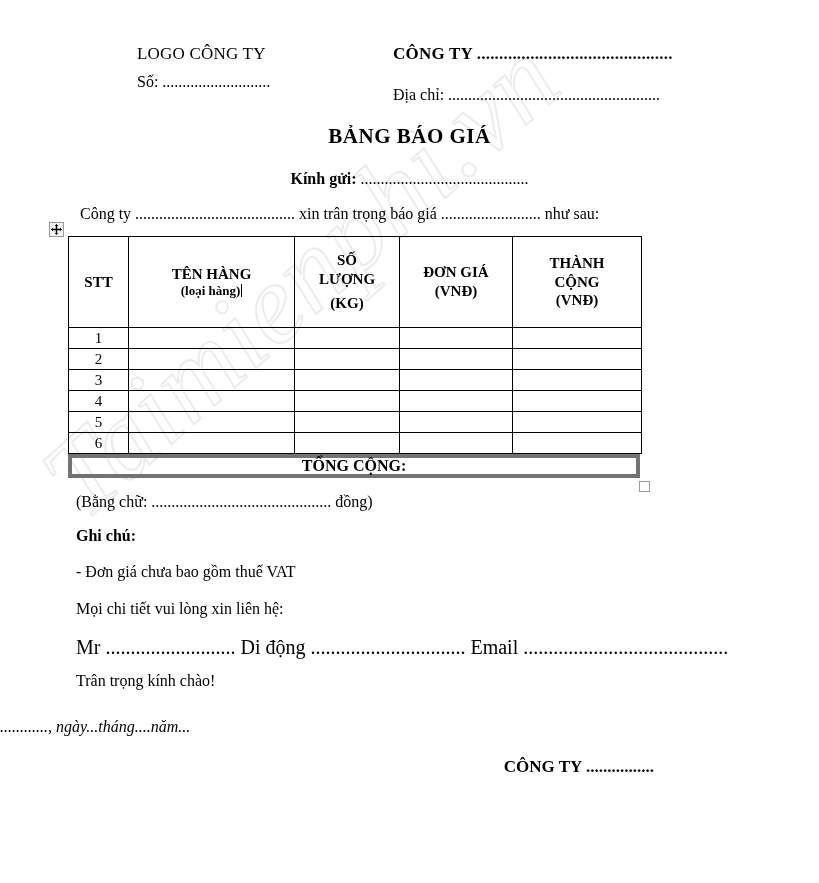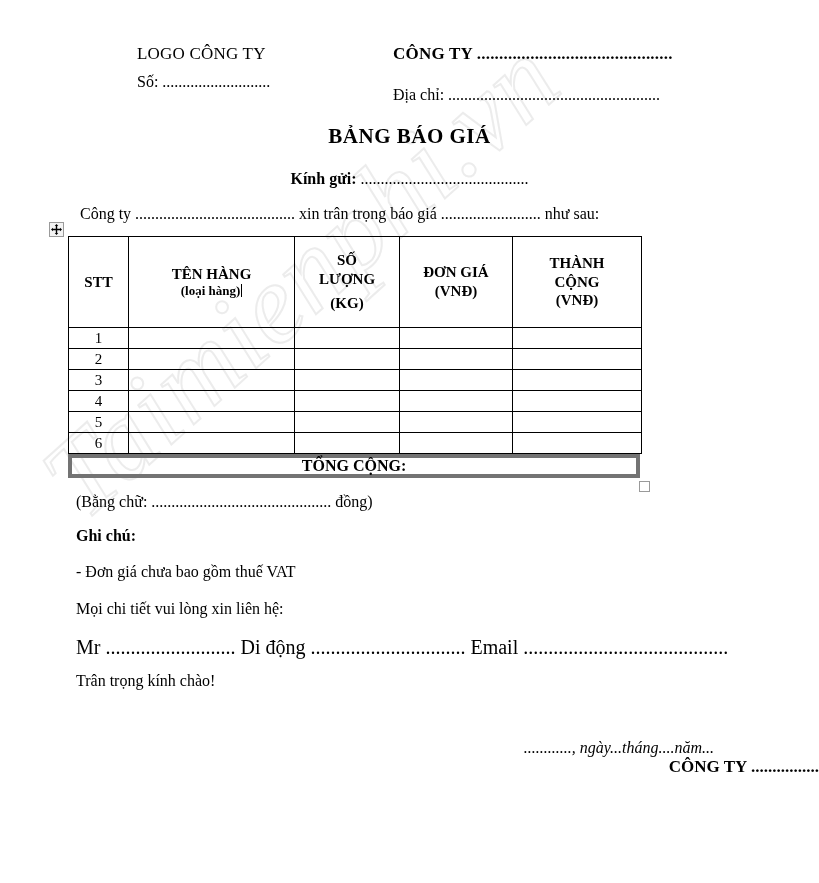--- a/index.html
+++ b/index.html
@@ -210,29 +210,28 @@
     left: 76px; top: 672px;
     font-size: 16px;
     white-space: nowrap;
   }
 
   .date-line {
     left: 0; top: 718px;
     width: 804px;
     padding-right: 90px;
     box-sizing: border-box;
-    text-align: right;
     font-size: 16px;
     font-style: italic;
     white-space: nowrap;
-    margin-top: 21px;
   }
   .sign-company {
     left: 0; top: 757px;
     width: 819px;
+    padding-right: 165px;
     box-sizing: border-box;
     text-align: right;
     font-size: 17px;
     font-weight: bold;
     white-space: nowrap;
   }
 </style>
 </head>
 <body>
 

